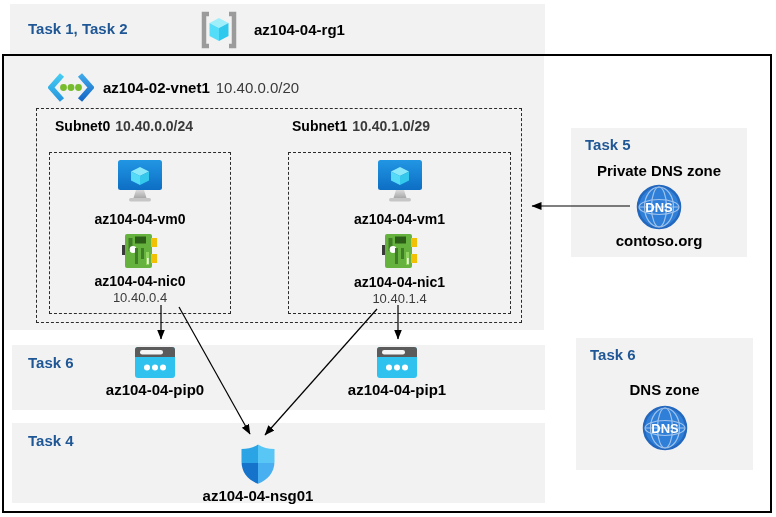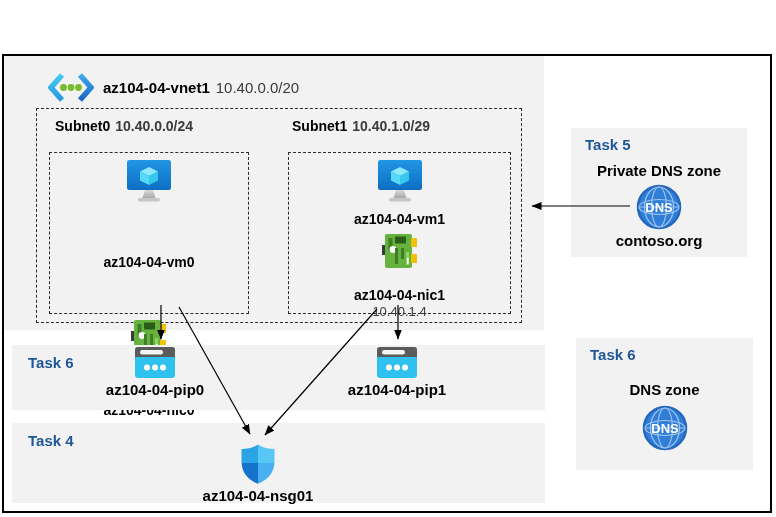--- a/index.html
+++ b/index.html
@@ -23,20 +23,33 @@
   svg{display:block;}
   #overlay{position:absolute;left:0;top:0;z-index:6;pointer-events:none;}
 </style>
 </head>
 <body>
 
 <div id="canvas">
 
   <div class="abs frame"></div>
 
+  <div class="abs band" style="left:10px;top:4px;width:535px;height:50px;">
+    <div class="abs task-label" style="left:18px;top:16px;">Task 1, Task 2</div>
+    <div class="abs" style="left:186px;top:3px;">
+      <svg width="46" height="46" viewBox="0 0 46 46">
+        <path d="M13,7 H8 V39 H13" fill="none" stroke="#9B9B9B" stroke-width="4.5"></path>
+        <path d="M33,7 H38 V39 H33" fill="none" stroke="#9B9B9B" stroke-width="4.5"></path>
+        <polygon points="23,11 32.5,16 23,21 13.5,16" fill="#9FEFFB"></polygon>
+        <polygon points="13.5,16 23,21 23,34 13.5,29" fill="#54DDF8"></polygon>
+        <polygon points="23,21 32.5,16 32.5,29 23,34" fill="#2FC9EE"></polygon>
+      </svg>
+    </div>
+    <div class="abs bold" style="left:244px;top:17px;">az104-04-rg1</div>
+  </div>
 
   <div class="abs band" style="left:4px;top:56px;width:540px;height:274px;">
     <div class="abs title-row" style="left:44px;top:16px;">
       <span>
         <svg width="46" height="31" viewBox="0 0 46 31">
           <defs>
             <linearGradient id="chevL" x1="0" y1="0" x2="0" y2="1">
               <stop offset="0" stop-color="#45CCF2"></stop>
                 <stop offset="1" stop-color="#2596DF"></stop>
             </linearGradient>
@@ -45,28 +58,28 @@
                 <stop offset="1" stop-color="#1668C6"></stop>
             </linearGradient>
           </defs>
           <polyline points="14,3 3,15.5 14,28" fill="none" stroke="url(#chevL)" stroke-width="5.5"></polyline>
           <polyline points="32,3 43,15.5 32,28" fill="none" stroke="url(#chevR)" stroke-width="5.5"></polyline>
           <circle cx="15.5" cy="15.5" r="3.4" fill="#76BC2D"></circle>
           <circle cx="23" cy="15.5" r="3.4" fill="#76BC2D"></circle>
           <circle cx="30.5" cy="15.5" r="3.4" fill="#76BC2D"></circle>
         </svg>
       </span>
-      <span style="font-size:15px;"><b>az104-04-vnet1</b><span class="cidr">10.40.0.0/20</span></span>
+      <span style="font-size:15px;"><b>az104-02-vnet1</b><span class="cidr">10.40.0.0/20</span></span>
     </div>
 
     <div class="abs dashed" style="left:32px;top:52px;width:486px;height:215px;">
       <div class="abs sub-label" style="left:18px;top:9px;"><span>Subnet0</span><span class="cidr">10.40.0.0/24</span></div>
       <div class="abs sub-label" style="left:255px;top:9px;"><span>Subnet1</span><span class="cidr">10.40.1.0/29</span></div>
 
-      <div class="abs dashed stack" style="left:12px;top:43px;width:200px;height:162px;padding-top:7px;gap:43px;">
+      <div class="abs dashed stack" style="left:12px;top:43px;width:182px;height:162px;padding-top:7px;">
         <span>
           <svg width="48" height="46" viewBox="0 0 48 46">
             <defs>
               <linearGradient id="scr" x1="0" y1="0" x2="0" y2="1">
                 <stop offset="0" stop-color="#2196E3"></stop>
                   <stop offset="1" stop-color="#0D6EC4"></stop>
               </linearGradient>
               <linearGradient id="stnd" x1="0" y1="0" x2="0" y2="1">
                 <stop offset="0" stop-color="#DADADA"></stop>
                   <stop offset="1" stop-color="#A8A8A8"></stop>
@@ -120,21 +133,21 @@
             <rect x="29" y="22" width="6" height="9" fill="#F2C106"></rect>
             <rect x="13" y="4.5" width="11" height="7" fill="#2C5D18"></rect>
             <rect x="6.5" y="6" width="4" height="13" fill="#3F7D26"></rect>
             <circle cx="11" cy="17.5" r="3.4" fill="#FFFFFF"></circle>
             <rect x="13" y="16" width="3" height="16" fill="#3F7D26"></rect>
             <rect x="19" y="16" width="3" height="11" fill="#3F7D26"></rect>
             <rect x="24" y="20" width="3" height="13" fill="#8FD45E"></rect>
             <rect x="25" y="26" width="1.6" height="6" fill="#FFFFFF"></rect>
           </svg>
         </span>
-        <div class="res-label" style="margin-top:17px;">az104-04-nic1</div>
+        <div class="res-label" style="margin-top:4px;">az104-04-nic1</div>
         <div class="ip">10.40.1.4</div>
       </div>
     </div>
   </div>
 
   <div class="abs band" style="left:12px;top:345px;width:533px;height:65px;">
     <div class="abs task-label" style="left:16px;top:9px;">Task 6</div>
     <div class="abs stack" style="left:68px;top:2px;width:150px;">
       <span>
         <svg width="40" height="31" viewBox="0 0 40 31">

